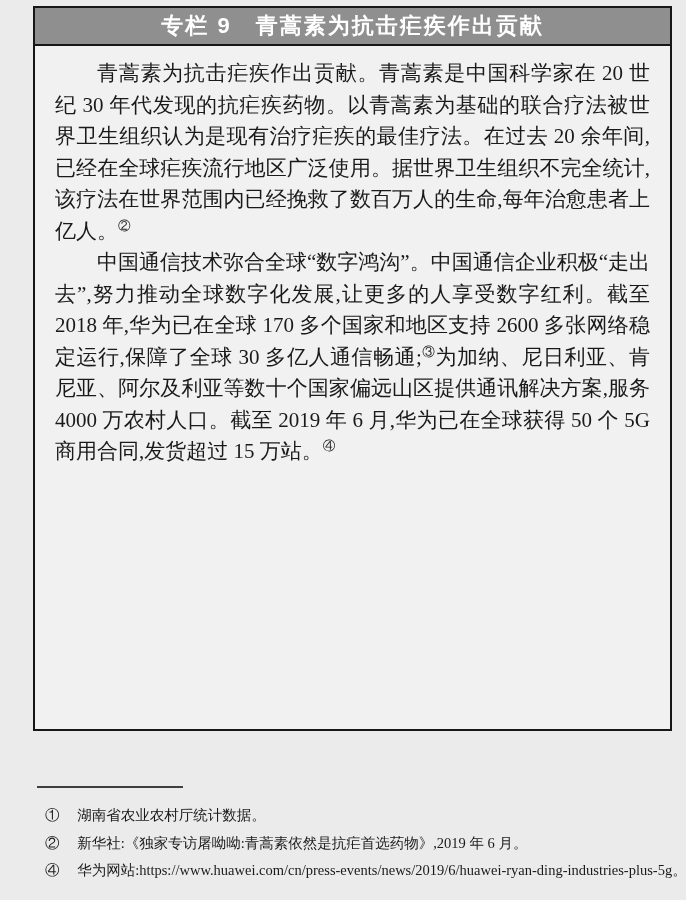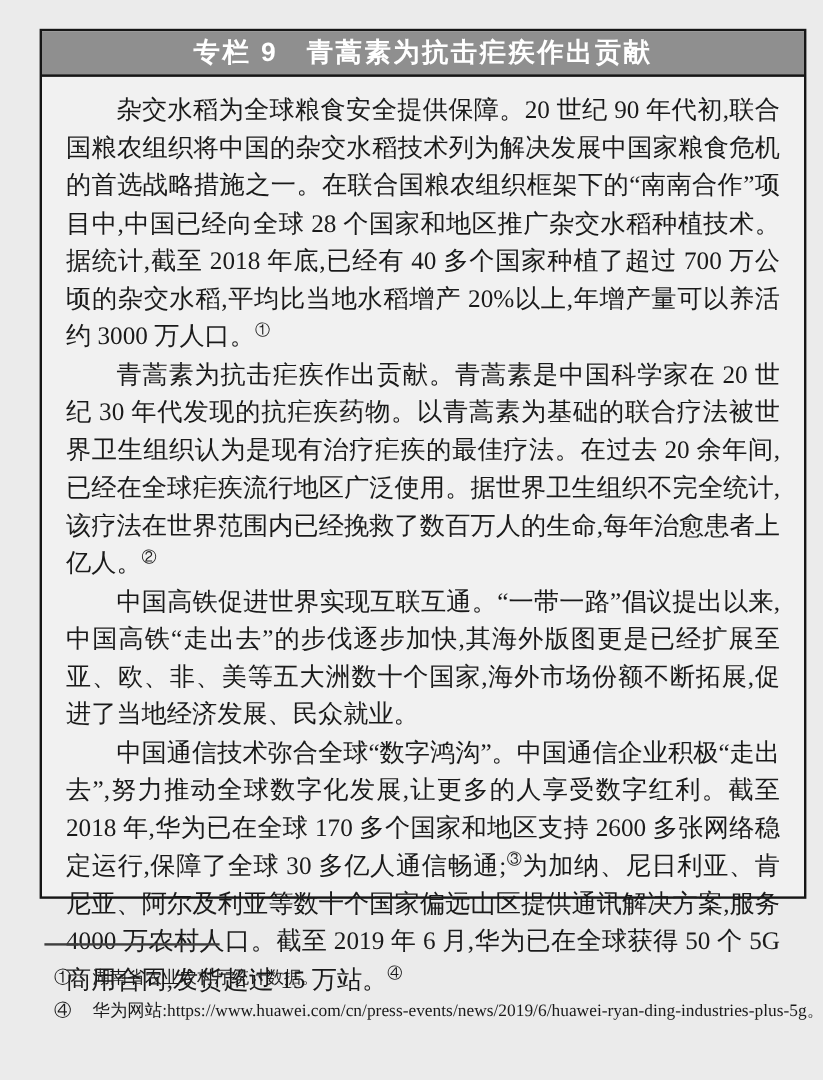--- a/index.html
+++ b/index.html
@@ -14,21 +14,21 @@
   *{margin:0;padding:0;box-sizing:border-box;}
   html,body{width:686px;height:900px;overflow:hidden;}
   body{
     background:var(--page_bg);
     font-family:"Liberation Serif","DejaVu Serif",serif;
     color:var(--text_color);
     position:relative;
   }
   .panel{
     position:absolute;
-    left:33px; top:24px;
+    left:33px; top:6px;
     width:639px; height:725px;
     border:2px solid var(--border_color);
     background:var(--panel_bg);
   }
   .panel-header{
     height:38px;
     background:var(--header_bg);
     border-bottom:2px solid var(--border_color);
     display:flex;
     align-items:center;
@@ -79,33 +79,35 @@
 </head>
 <body>
 
 <div class="panel">
   <div class="panel-header">
     <span class="label">专栏 9</span>
     <span class="title">青蒿素为抗击疟疾作出贡献</span>
   </div>
   <div class="panel-body">
 
-  <p class="para"><span>杂交水稻为全球粮食安全提供保障。20 世纪 90 年代初,联合国粮农组织将中国的杂交水稻技术列为解决发展中国家粮食危机的首选战略措施之一。在联合国粮农组织框架下的“南南合作”项目中,中国已经向全球 28 个国家和地区推广杂交水稻种植技术。据统计,截至 2018 年底,已经有 40 多个国家种植了超过 700 万公顷的杂交水稻,平均比当地水稻增产 20%以上,年增产量可以养活约 3000 万人口。</span><span class="sup">①</span></p>
       <p class="para"><span>青蒿素为抗击疟疾作出贡献。青蒿素是中国科学家在 20 世纪 30 年代发现的抗疟疾药物。以青蒿素为基础的联合疗法被世界卫生组织认为是现有治疗疟疾的最佳疗法。在过去 20 余年间,已经在全球疟疾流行地区广泛使用。据世界卫生组织不完全统计,该疗法在世界范围内已经挽救了数百万人的生命,每年治愈患者上亿人。</span><span class="sup">②</span></p>
-      <p class="para"><span>中国高铁促进世界实现互联互通。“一带一路”倡议提出以来,中国高铁“走出去”的步伐逐步加快,其海外版图更是已经扩展至亚、欧、非、美等五大洲数十个国家,海外市场份额不断拓展,促进了当地经济发展、民众就业。</span></p>
       <p class="para"><span>中国通信技术弥合全球“数字鸿沟”。中国通信企业积极“走出去”,努力推动全球数字化发展,让更多的人享受数字红利。截至 2018 年,华为已在全球 170 多个国家和地区支持 2600 多张网络稳定运行,保障了全球 30 多亿人通信畅通;</span><span class="sup">③</span><span>为加纳、尼日利亚、肯尼亚、阿尔及利亚等数十个国家偏远山区提供通讯解决方案,服务 4000 万农村人口。截至 2019 年 6 月,华为已在全球获得 50 个 5G 商用合同,发货超过 15 万站。</span><span class="sup">④</span></p>
     </div>
 </div>
 
 <div class="footnotes">
   <div class="fn-rule"></div>
   <div class="fn-list">
 
   <div class="fn">
         <span class="fn-marker">①</span>
         <span class="fn-text">湖南省农业农村厅统计数据。</span>
       </div>
       <div class="fn">
+        <span class="fn-marker">②</span>
+        <span class="fn-text">新华社:《独家专访屠呦呦:青蒿素依然是抗疟首选药物》,2019 年 6 月。</span>
+      </div>
+      <div class="fn">
         <span class="fn-marker">④</span>
         <span class="fn-text">华为网站:https://www.huawei.com/cn/press-events/news/2019/6/huawei-ryan-ding-industries-plus-5g。</span>
       </div>
     </div>
 </div>
 
 </body></html>

